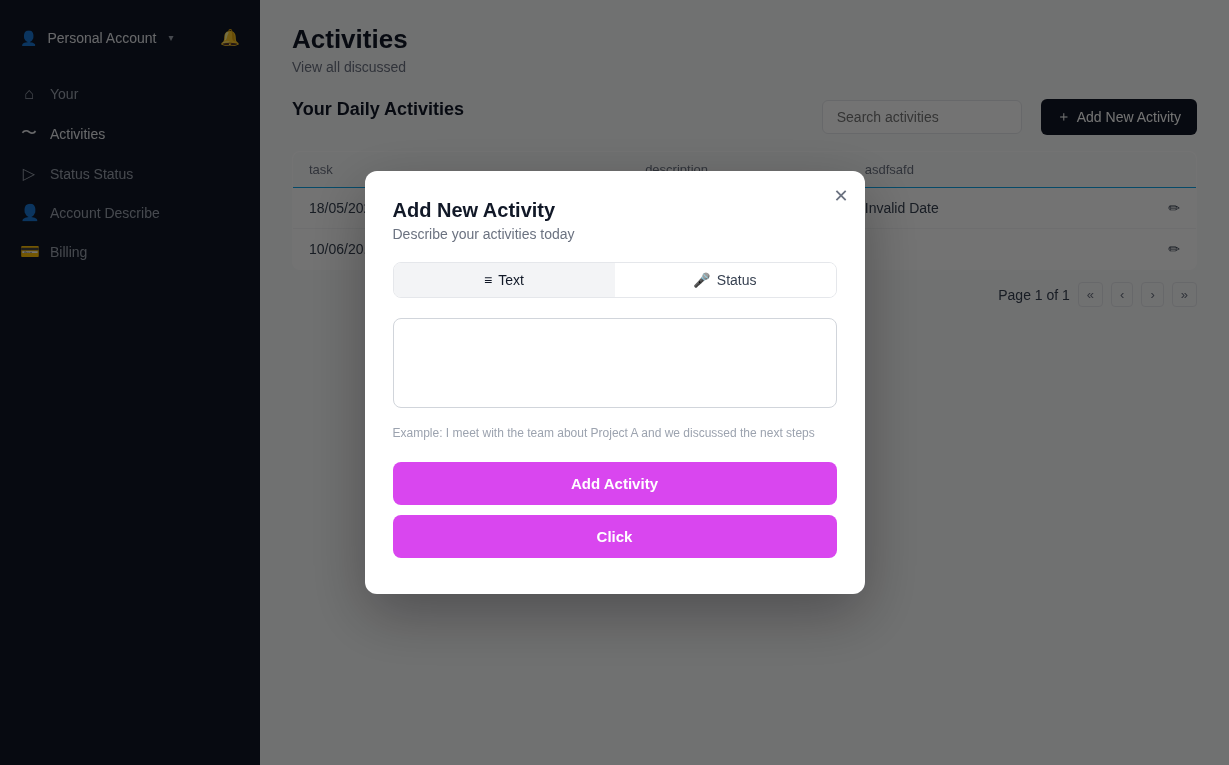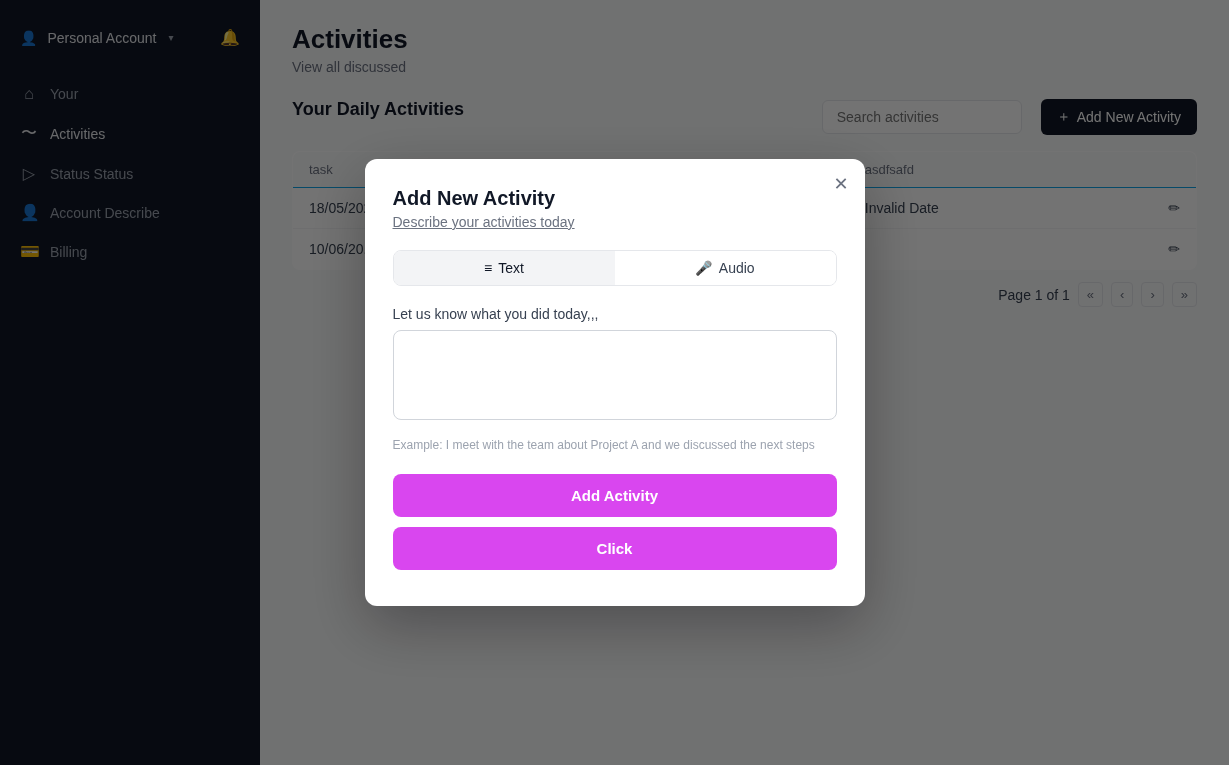--- a/index.html
+++ b/index.html
@@ -205,21 +205,20 @@
     .modal-title {
       font-size: 20px;
       font-weight: 700;
       color: #111827;
       margin-bottom: 4px;
     }
     .modal-subtitle {
       font-size: 14px;
       color: #6b7280;
       margin-bottom: 20px;
-      text-decoration: underline;
     }
 
     
     .tab-group {
       display: flex;
       border: 1px solid #e5e7eb;
       border-radius: 8px;
       overflow: hidden;
       margin-bottom: 20px;
     }
@@ -378,24 +377,23 @@
     <div class="modal-title">Add New Activity</div>
     <div class="modal-subtitle">Describe your activities today</div>
 
     <div class="tab-group">
       <button class="tab active">
         <span class="tab-icon">≡</span>
         <span>Text</span>
       </button>
       <button class="tab">
         <span class="tab-icon">🎤</span>
-        <span>Audio</span>
+        <span>Status</span>
       </button>
     </div>
 
-    <div class="textarea-label">Let us know what you did today,,,</div>
     <textarea class="activity-textarea" style=""></textarea>
     <div class="textarea-hint">Example: I meet with the team about Project A and we discussed the next steps</div>
 
     <button class="modal-btn">Add Activity</button>
     <button class="modal-btn">Click</button>
   </div>
 </div>
 
 </body></html>

